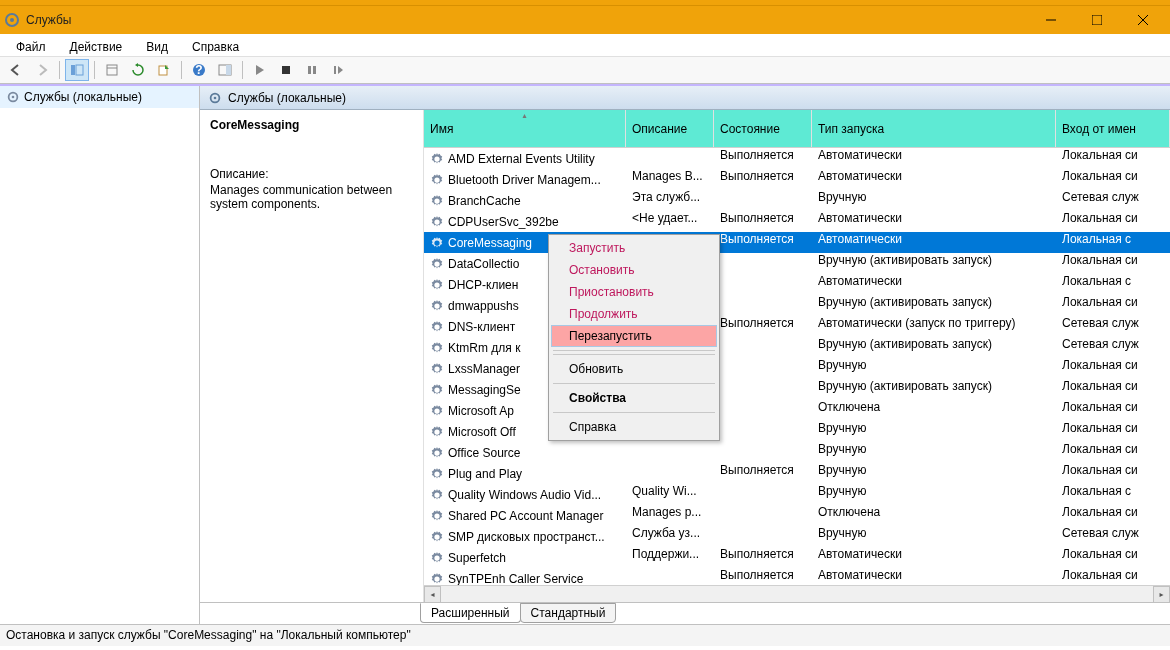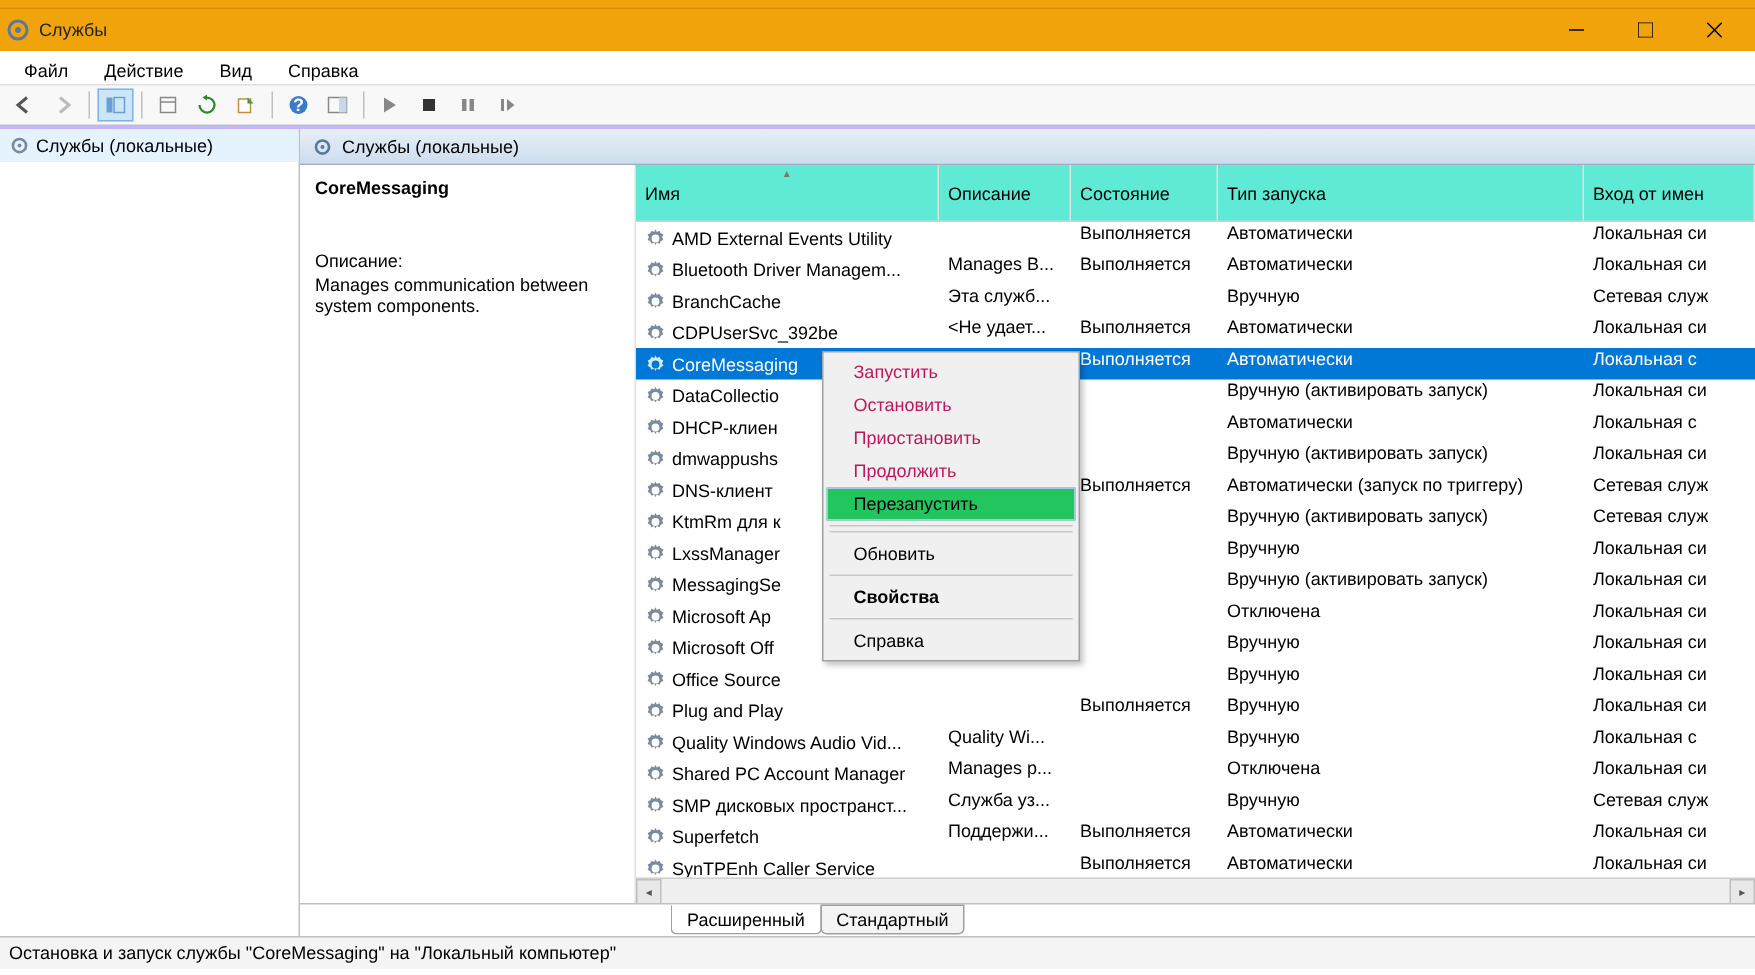--- a/index.html
+++ b/index.html
@@ -43,27 +43,27 @@
 .cd { width: 88px; }
 .cs { width: 98px; }
 .ct { width: 244px; }
 .cl { flex: 1; }
 .gear { width: 14px; height: 14px; flex-shrink: 0; }
 .hscroll { height: 17px; background: #f0f0f0; border-top: 1px solid #d0d0d0; display: flex; align-items: center; }
 .hscroll .arr { width: 17px; height: 17px; background: #e8e8e8; border: 1px solid #c0c0c0; display: flex; align-items: center; justify-content: center; font-size: 8px; color: #555; }
 .hscroll .track { flex: 1; }
 .tabs { height: 22px; display: flex; align-items: flex-end; padding-left: 220px; border-top: 1px solid #c0c0c0; background: #fff; }
 .tab { padding: 2px 10px; border: 1px solid #a0a0a0; border-top-left-radius: 0; border-top-right-radius: 0; border-bottom-left-radius: 4px; border-bottom-right-radius: 4px; background: #f4f4f4; margin-right: -1px; font-size: 11px; position: relative; top: -1px; }
-.tab.active { background: #fff; border-top-color: #fff; margin-left: 27px; }
+.tab.active { background: #fff; border-top-color: #fff; }
 .status { height: 22px; border-top: 1px solid #c0c0c0; padding: 3px 6px; background: #f4f4f4; font-size: 11px; }
 
 .ctx { position: absolute; left: 548px; top: 234px; width: 172px; background: #f0f0f0; border: 1px solid #a0a0a0; box-shadow: 2px 2px 4px rgba(0,0,0,.25); padding: 2px; }
 .ctx .item { padding: 4px 18px; color: #000; position: relative; }
 .ctx .item.disabled { color: #be185d; }
-.ctx .item.hover { background: #22c55e; border: 1px solid #a8c8e4; padding: 3px 17px; }
+.ctx .item.hover { background: #fca5a5; border: 1px solid #a8c8e4; padding: 3px 17px; }
 .ctx .item.bold { font-weight: bold; }
 .ctx .sep { height: 1px; background: #c8c8c8; margin: 3px 2px; }
 .ctx .arrow { position: absolute; right: 8px; top: 5px; font-size: 10px; color: #555; }
 .gearsvg { fill: #7a8aa0; }
 .row.selected .gearsvg { fill: #dbe8f5; }
 </style>
 </head>
 <body>
 
 <div class="ribbon-stub"></div>

